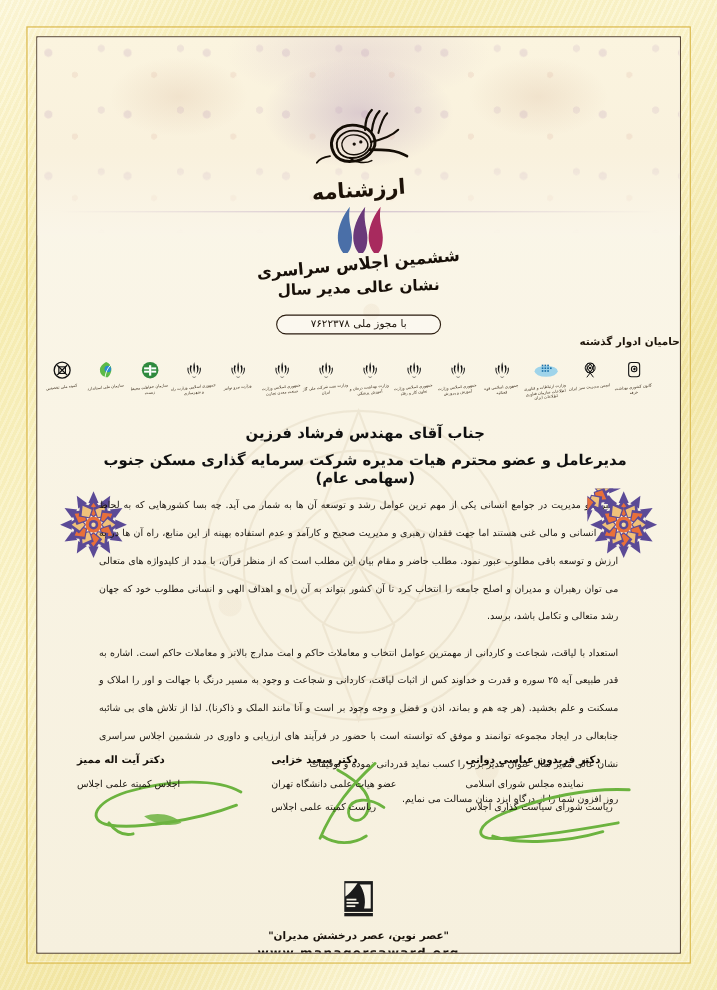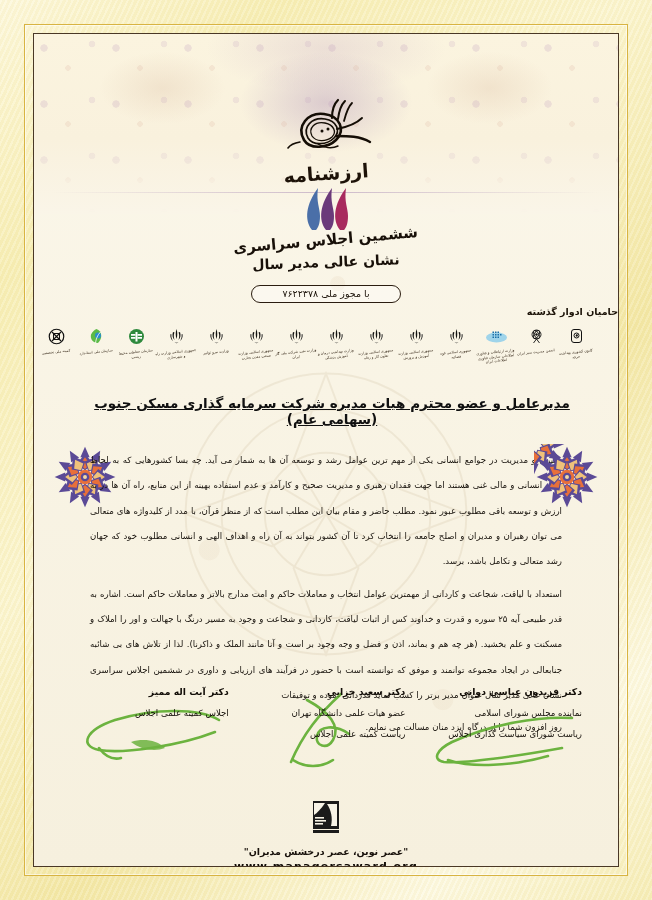--- a/index.html
+++ b/index.html
@@ -154,21 +154,21 @@
     white-space:normal;
     overflow:hidden;max-height:16px;
   }
 
   
   .recipient{
     position:absolute;left:40px;right:28px;top:352px;
     text-align:center;color:#101010;
   }
   .recipient .r1{font-size:13.5px;font-weight:700;letter-spacing:.1px;}
-  .recipient .r2{font-size:13.5px;font-weight:700;margin-top:9px;letter-spacing:.1px;text-decoration:underline;}
+  .recipient .r2{font-size:13.5px;font-weight:700;margin-top:9px;letter-spacing:.1px;}
 
   
   .body-wrap{
     position:absolute;left:22px;right:22px;top:408px;height:238px;
   }
   .body-text{
     position:absolute;left:34px;right:34px;top:6px;
     color:#15100a;
     font-size:8.6px;
     line-height:2.95;
@@ -182,21 +182,21 @@
   .medallion{position:absolute;top:2px;}
   .medallion.left{left:-4px;}
   .medallion.right{right:-4px;}
 
   
   .signatures{
     position:absolute;left:36px;right:36px;top:652px;height:96px;
     display:flex;justify-content:space-between;
   }
   .sig{
-    position:relative;width:31%;text-align:right;color:#120d07;
+    position:relative;width:31%;text-align:left;color:#120d07;
   }
   .sig .ink{
     position:absolute;left:0;right:0;top:4px;height:80px;pointer-events:none;
   }
   .sig .n{font-size:9.3px;font-weight:600;position:relative;z-index:2;}
   .sig .t{font-size:8.6px;margin-top:11px;position:relative;z-index:2;}
   .sig .r{font-size:8.6px;margin-top:11px;position:relative;z-index:2;}
 
   
   .foot-logo{position:absolute;left:0;right:0;top:766px;text-align:center;}
@@ -475,20 +475,21 @@
               <circle cx="17" cy="17" r="14.5" fill="none" stroke="#111" stroke-width="2.4"></circle>
               <path d="M8 8 L26 26 M26 8 L8 26" stroke="#111" stroke-width="2.4"></path>
               <rect x="11" y="11" width="12" height="12" fill="none" stroke="#111" stroke-width="2"></rect>
             </svg>
           </div>
           <div class="cap">کمیته ملی تخصصی</div>
         </div>
       </div>
 
     <div class="recipient">
+      <div class="r1">جناب آقای مهندس فرشاد فرزین</div>
       <div class="r2">مدیرعامل و عضو محترم هیات مدیره شرکت سرمایه گذاری مسکن جنوب (سهامی عام)</div>
     </div>
 
     <div class="body-wrap">
       <svg class="medallion left" width="66" height="66" viewBox="0 0 100 100">
         <g transform="translate(50,50)">
           <g id="m-l">
             <g>
               <path d="M0 -46 L7 -30 L-7 -30 Z" fill="#5b4a96"></path>
               <path d="M0 -36 L12 -20 L0 -10 L-12 -20 Z" fill="#5b4a96"></path>

